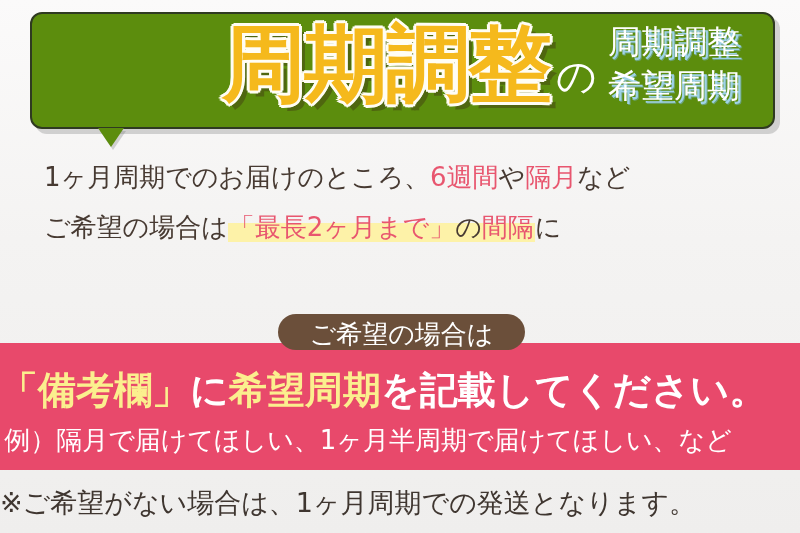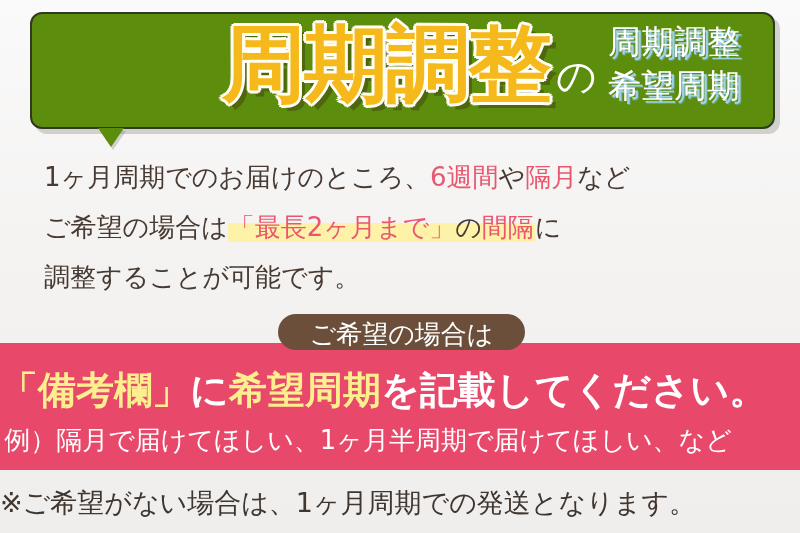--- a/index.html
+++ b/index.html
@@ -228,21 +228,20 @@
   <div class="headline-sub">
     <span>周期調整</span>
     <span>希望周期</span>
   </div>
 
   <div class="body-copy">
     <span class="body-line"><span>1ヶ月周期でのお届けのところ、</span><span class="em-pink">6週間</span><span>や</span><span class="em-pink">隔月</span><span>など</span></span>
 
     <span class="body-line"><span>ご希望の場合は</span><span class="hl-band"><span class="em-pink">「最長2ヶ月まで」</span><span>の</span><span class="em-pink">間隔</span></span><span>に</span></span>
 
-    <span class="body-line">調整することが可能です。</span>
   </div>
 
   <div class="pink-band"></div>
   <div class="badge-pill">ご希望の場合は</div>
 
   <div class="pink-headline"><span class="em-cream">「備考欄」</span><span>に</span><span class="em-cream">希望周期</span><span>を記載してください。</span></div>
 
   <div class="pink-example">例）隔月で届けてほしい、1ヶ月半周期で届けてほしい、など</div>
 
   <div class="footer-note">※ご希望がない場合は、1ヶ月周期での発送となります。</div>

